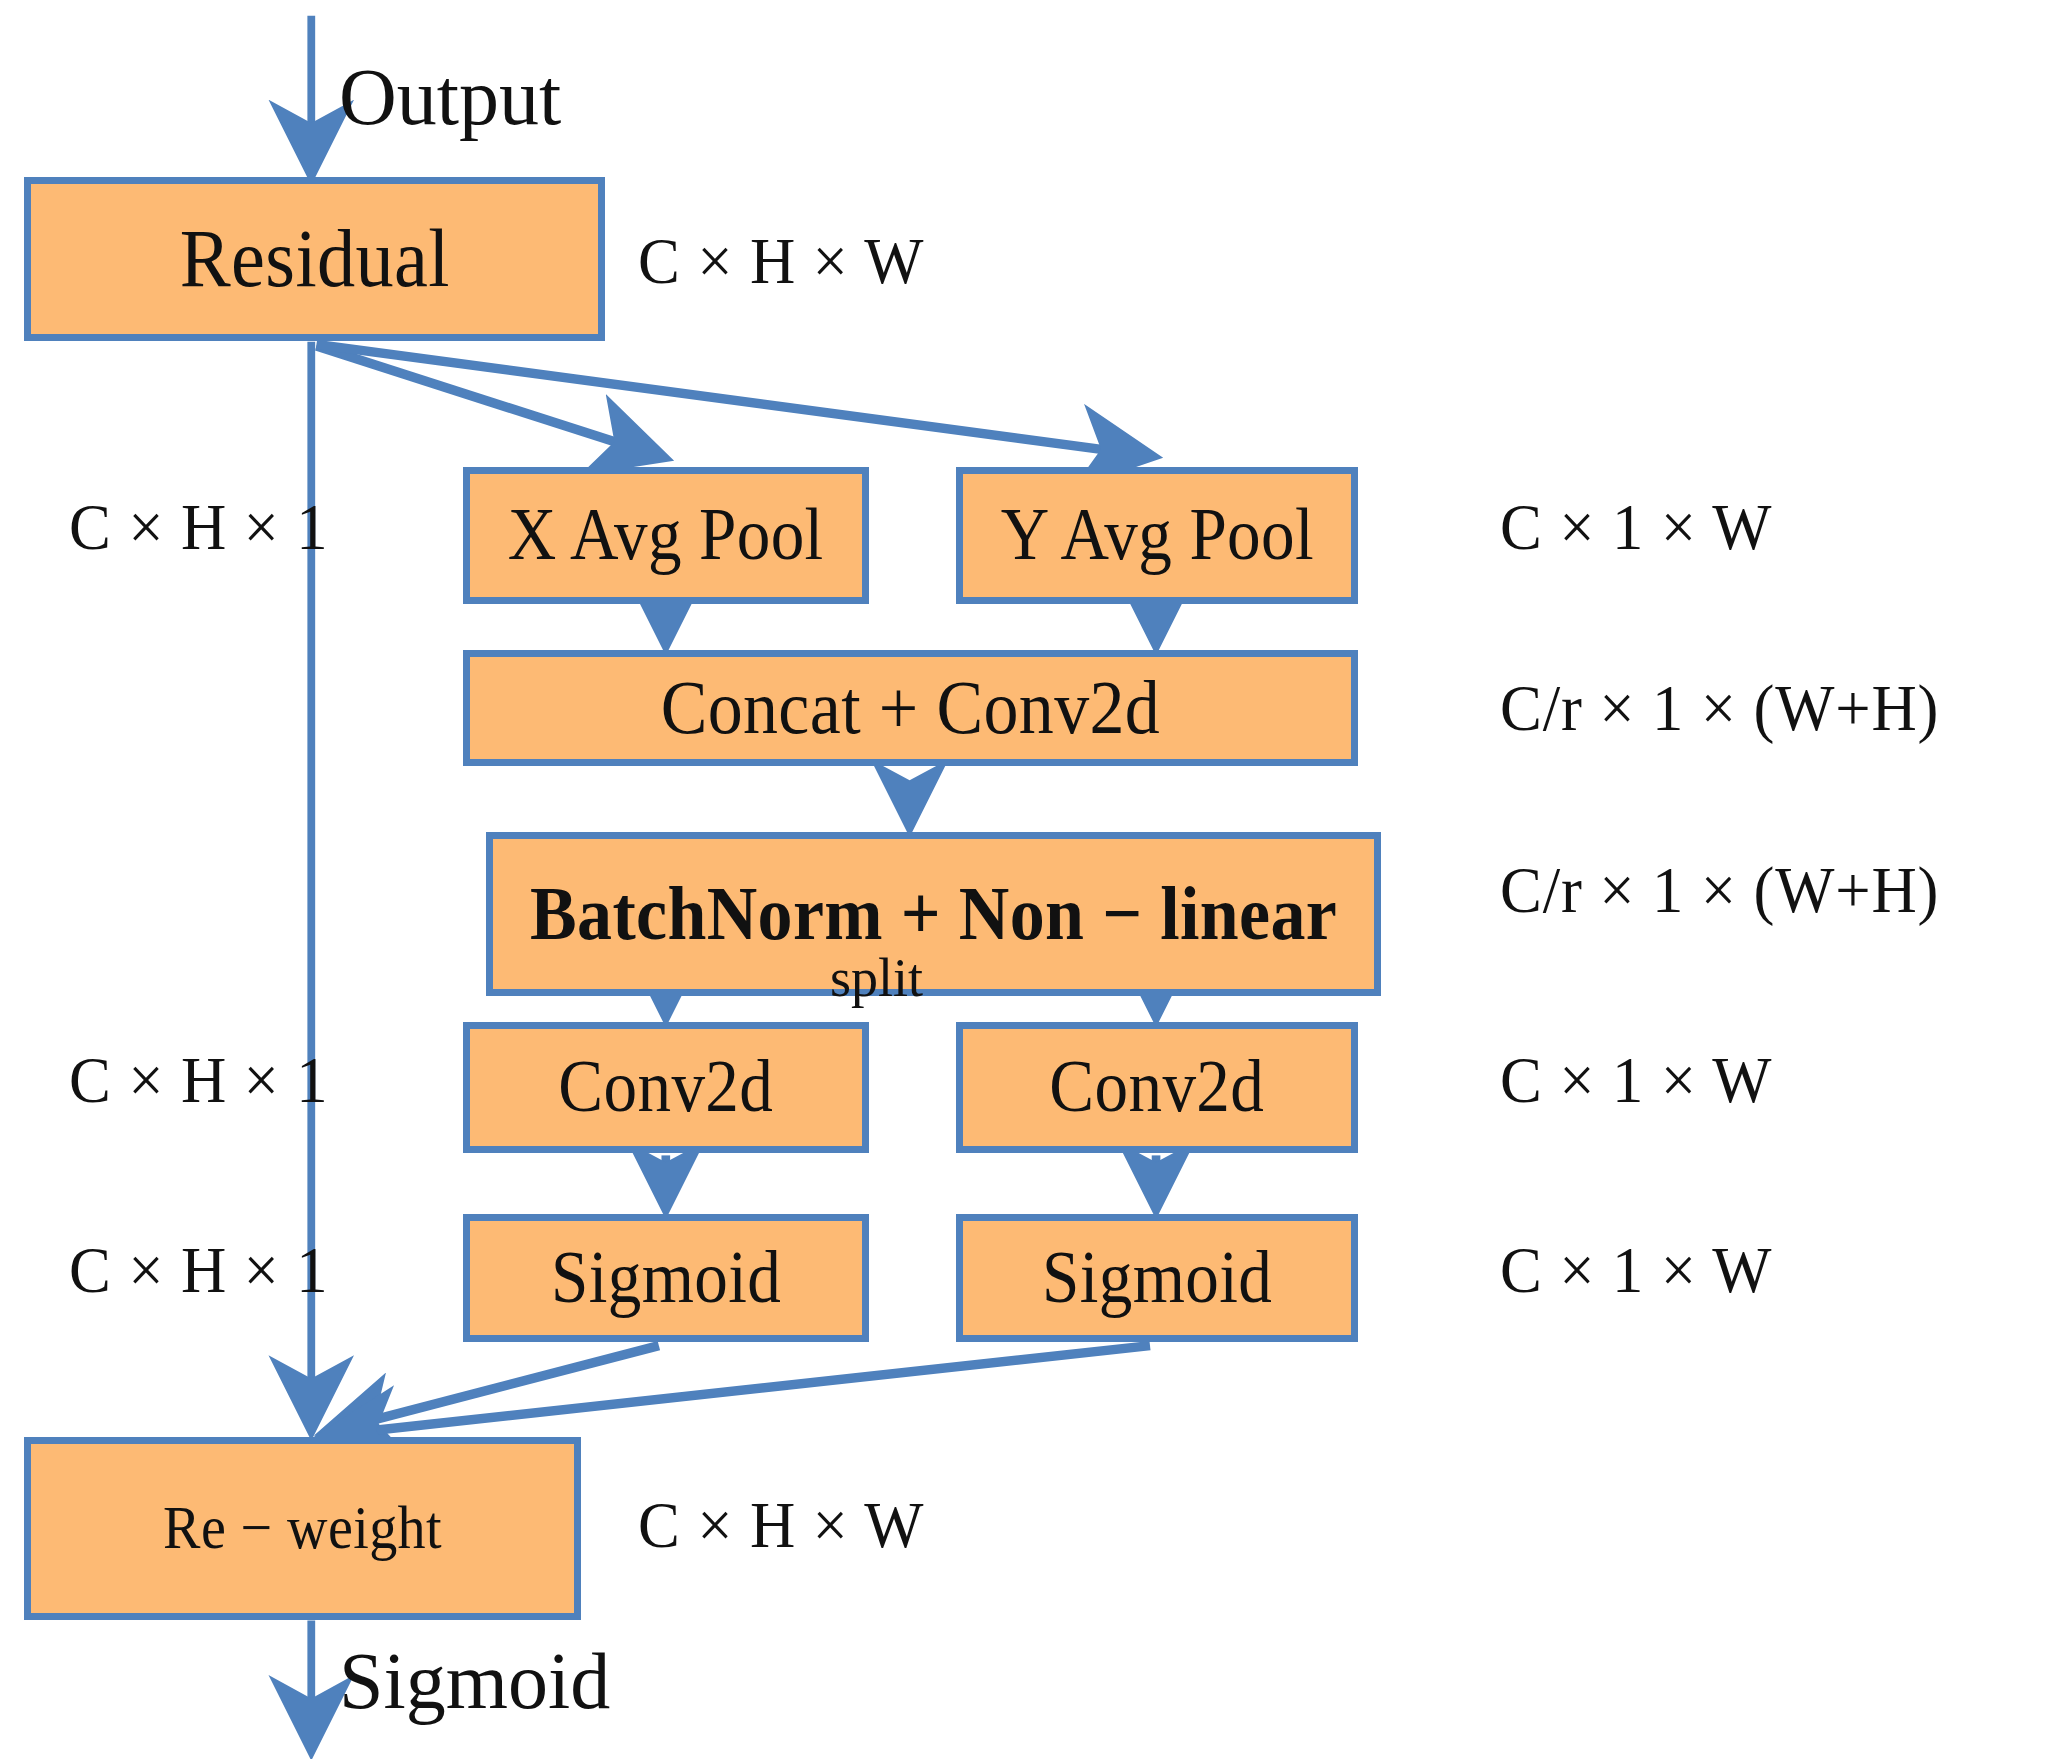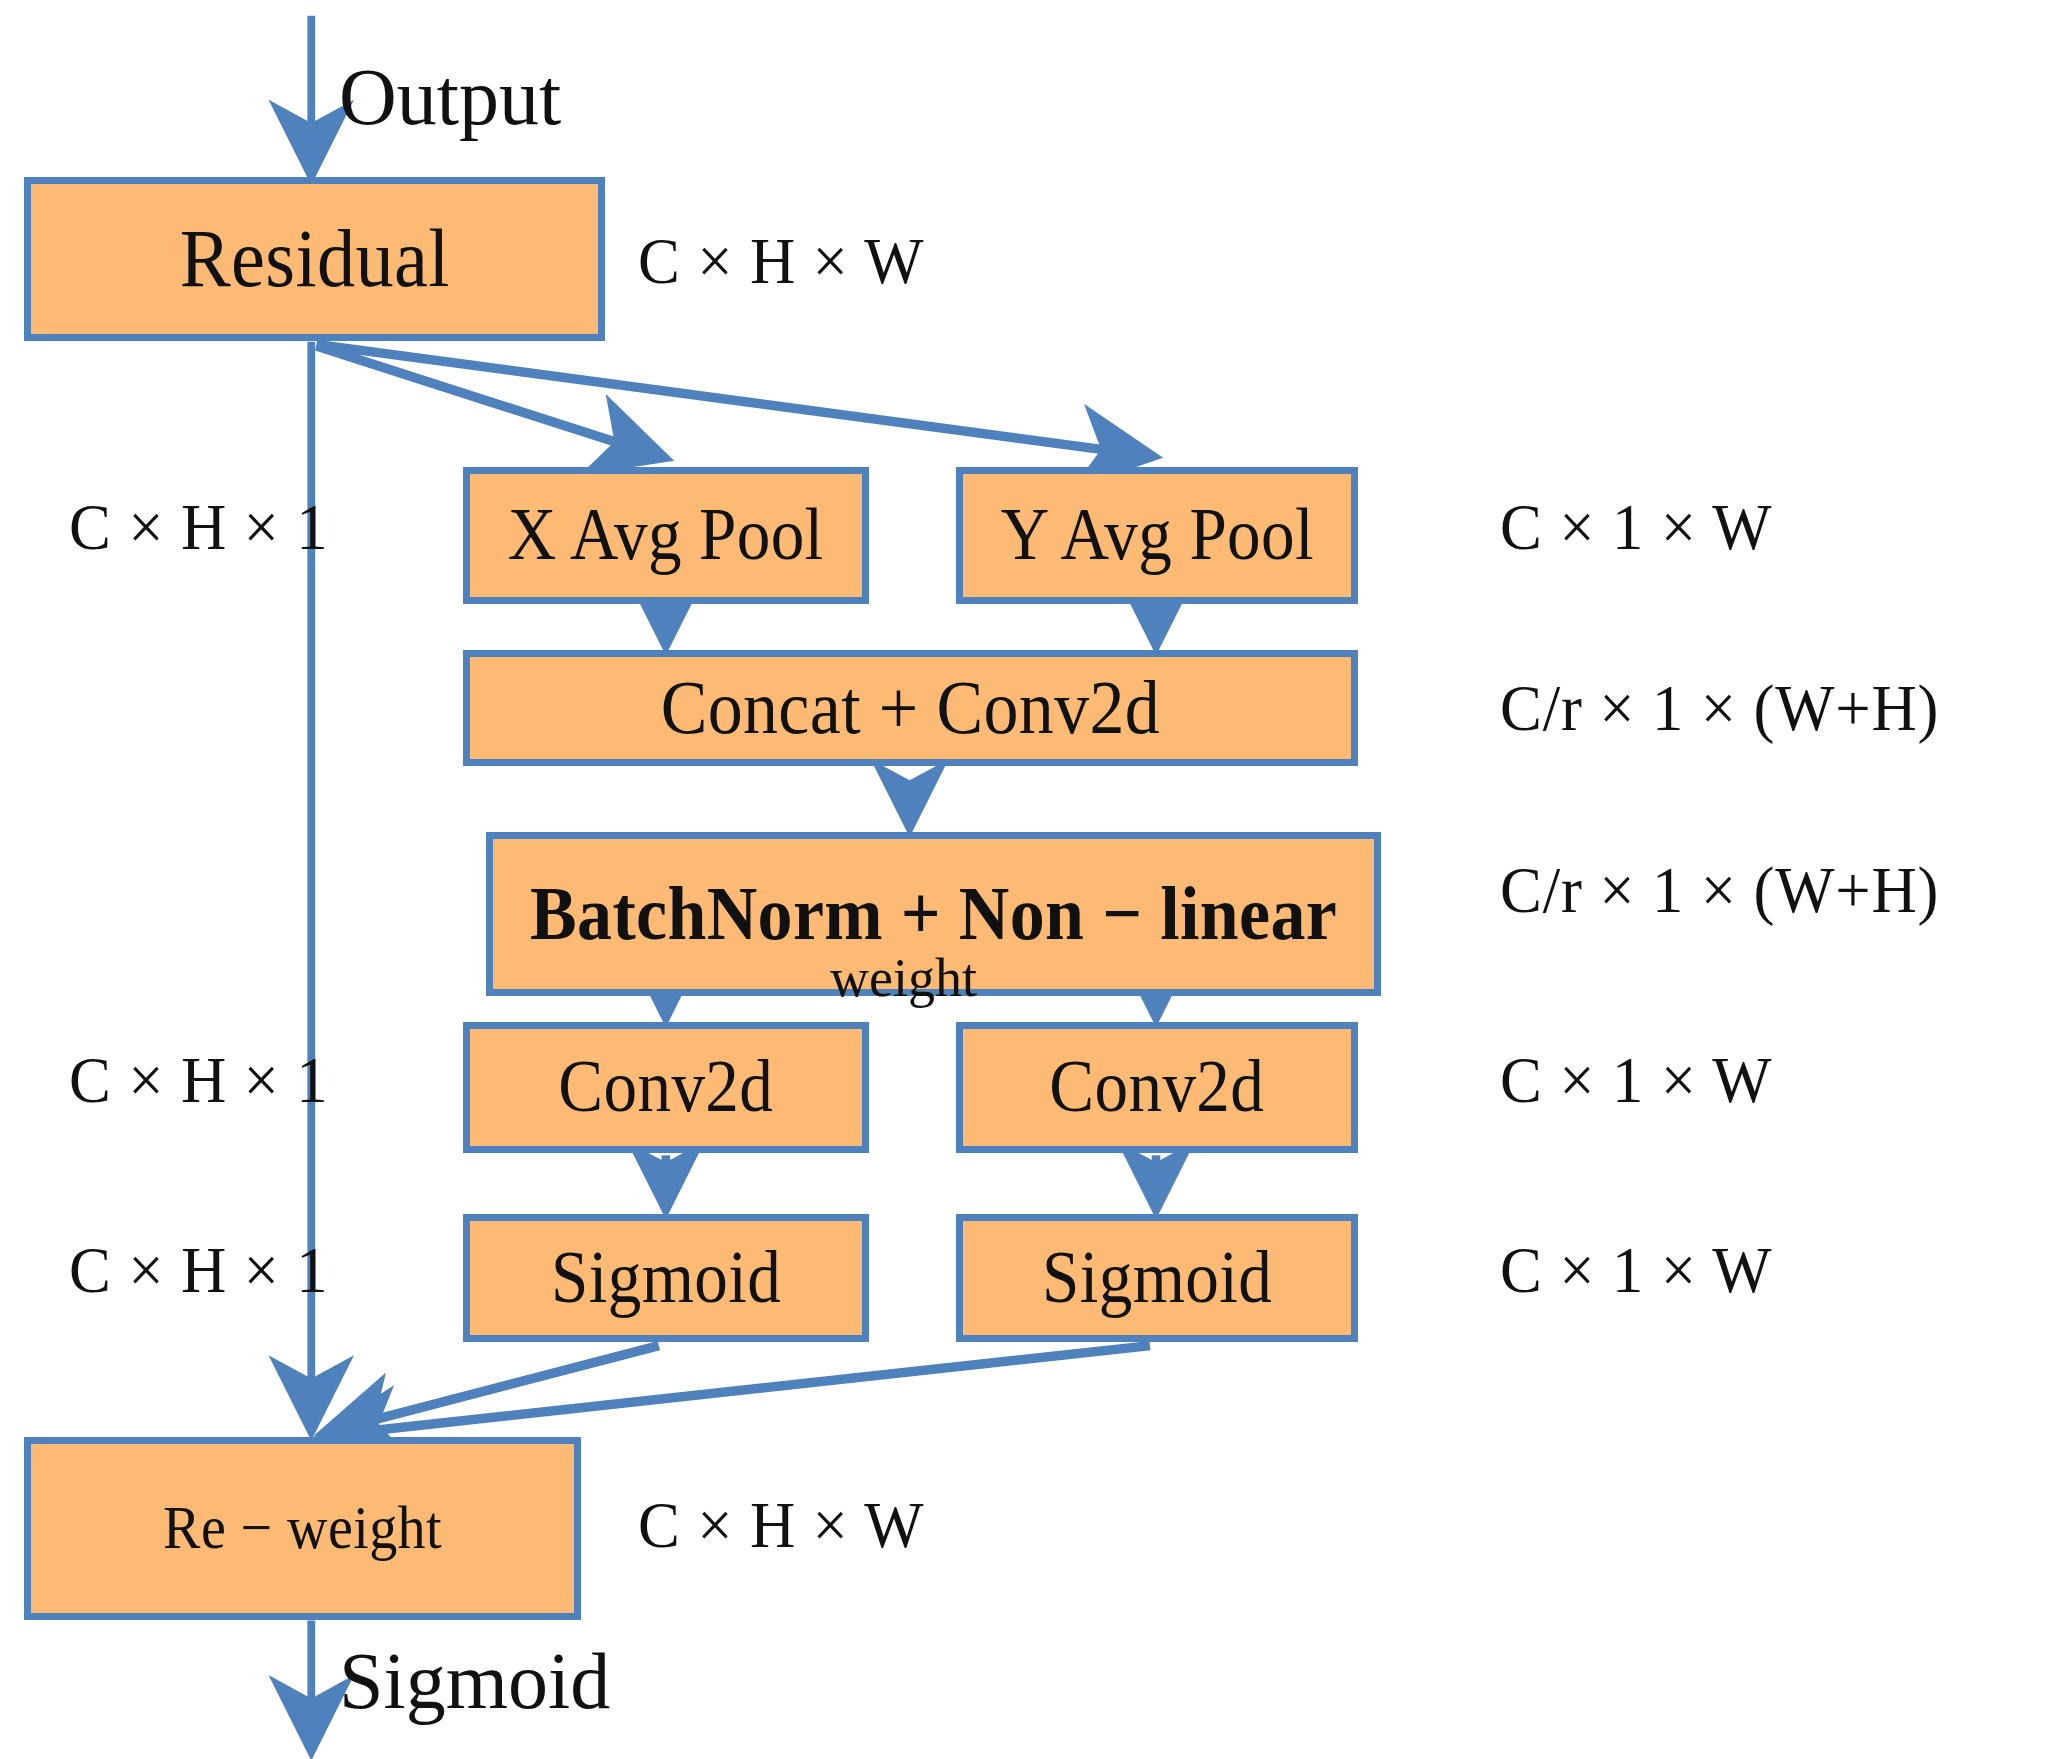--- a/index.html
+++ b/index.html
@@ -167,21 +167,21 @@
   <div class="node" id="node-sigmoid-r">
     <span class="node-label">Sigmoid</span>
   </div>
 
   <div class="node" id="node-reweight">
     <span class="node-label">Re − weight</span>
   </div>
 
   <span class="flowlabel" id="label-input">Output</span>
   <span class="flowlabel" id="label-output">Sigmoid</span>
-  <span class="flowlabel" id="label-split">weight</span>
+  <span class="flowlabel" id="label-split">split</span>
 
   <span class="dim" id="dim-residual-right">C × H × W</span>
   <span class="dim" id="dim-pool-left">C × H × 1</span>
   <span class="dim" id="dim-pool-right">C × 1 × W</span>
   <span class="dim" id="dim-concat-right">C/r × 1 × (W+H)</span>
   <span class="dim" id="dim-bn-right">C/r × 1 × (W+H)</span>
   <span class="dim" id="dim-conv-left">C × H × 1</span>
   <span class="dim" id="dim-conv-right">C × 1 × W</span>
   <span class="dim" id="dim-sig-left">C × H × 1</span>
   <span class="dim" id="dim-sig-right">C × 1 × W</span>

